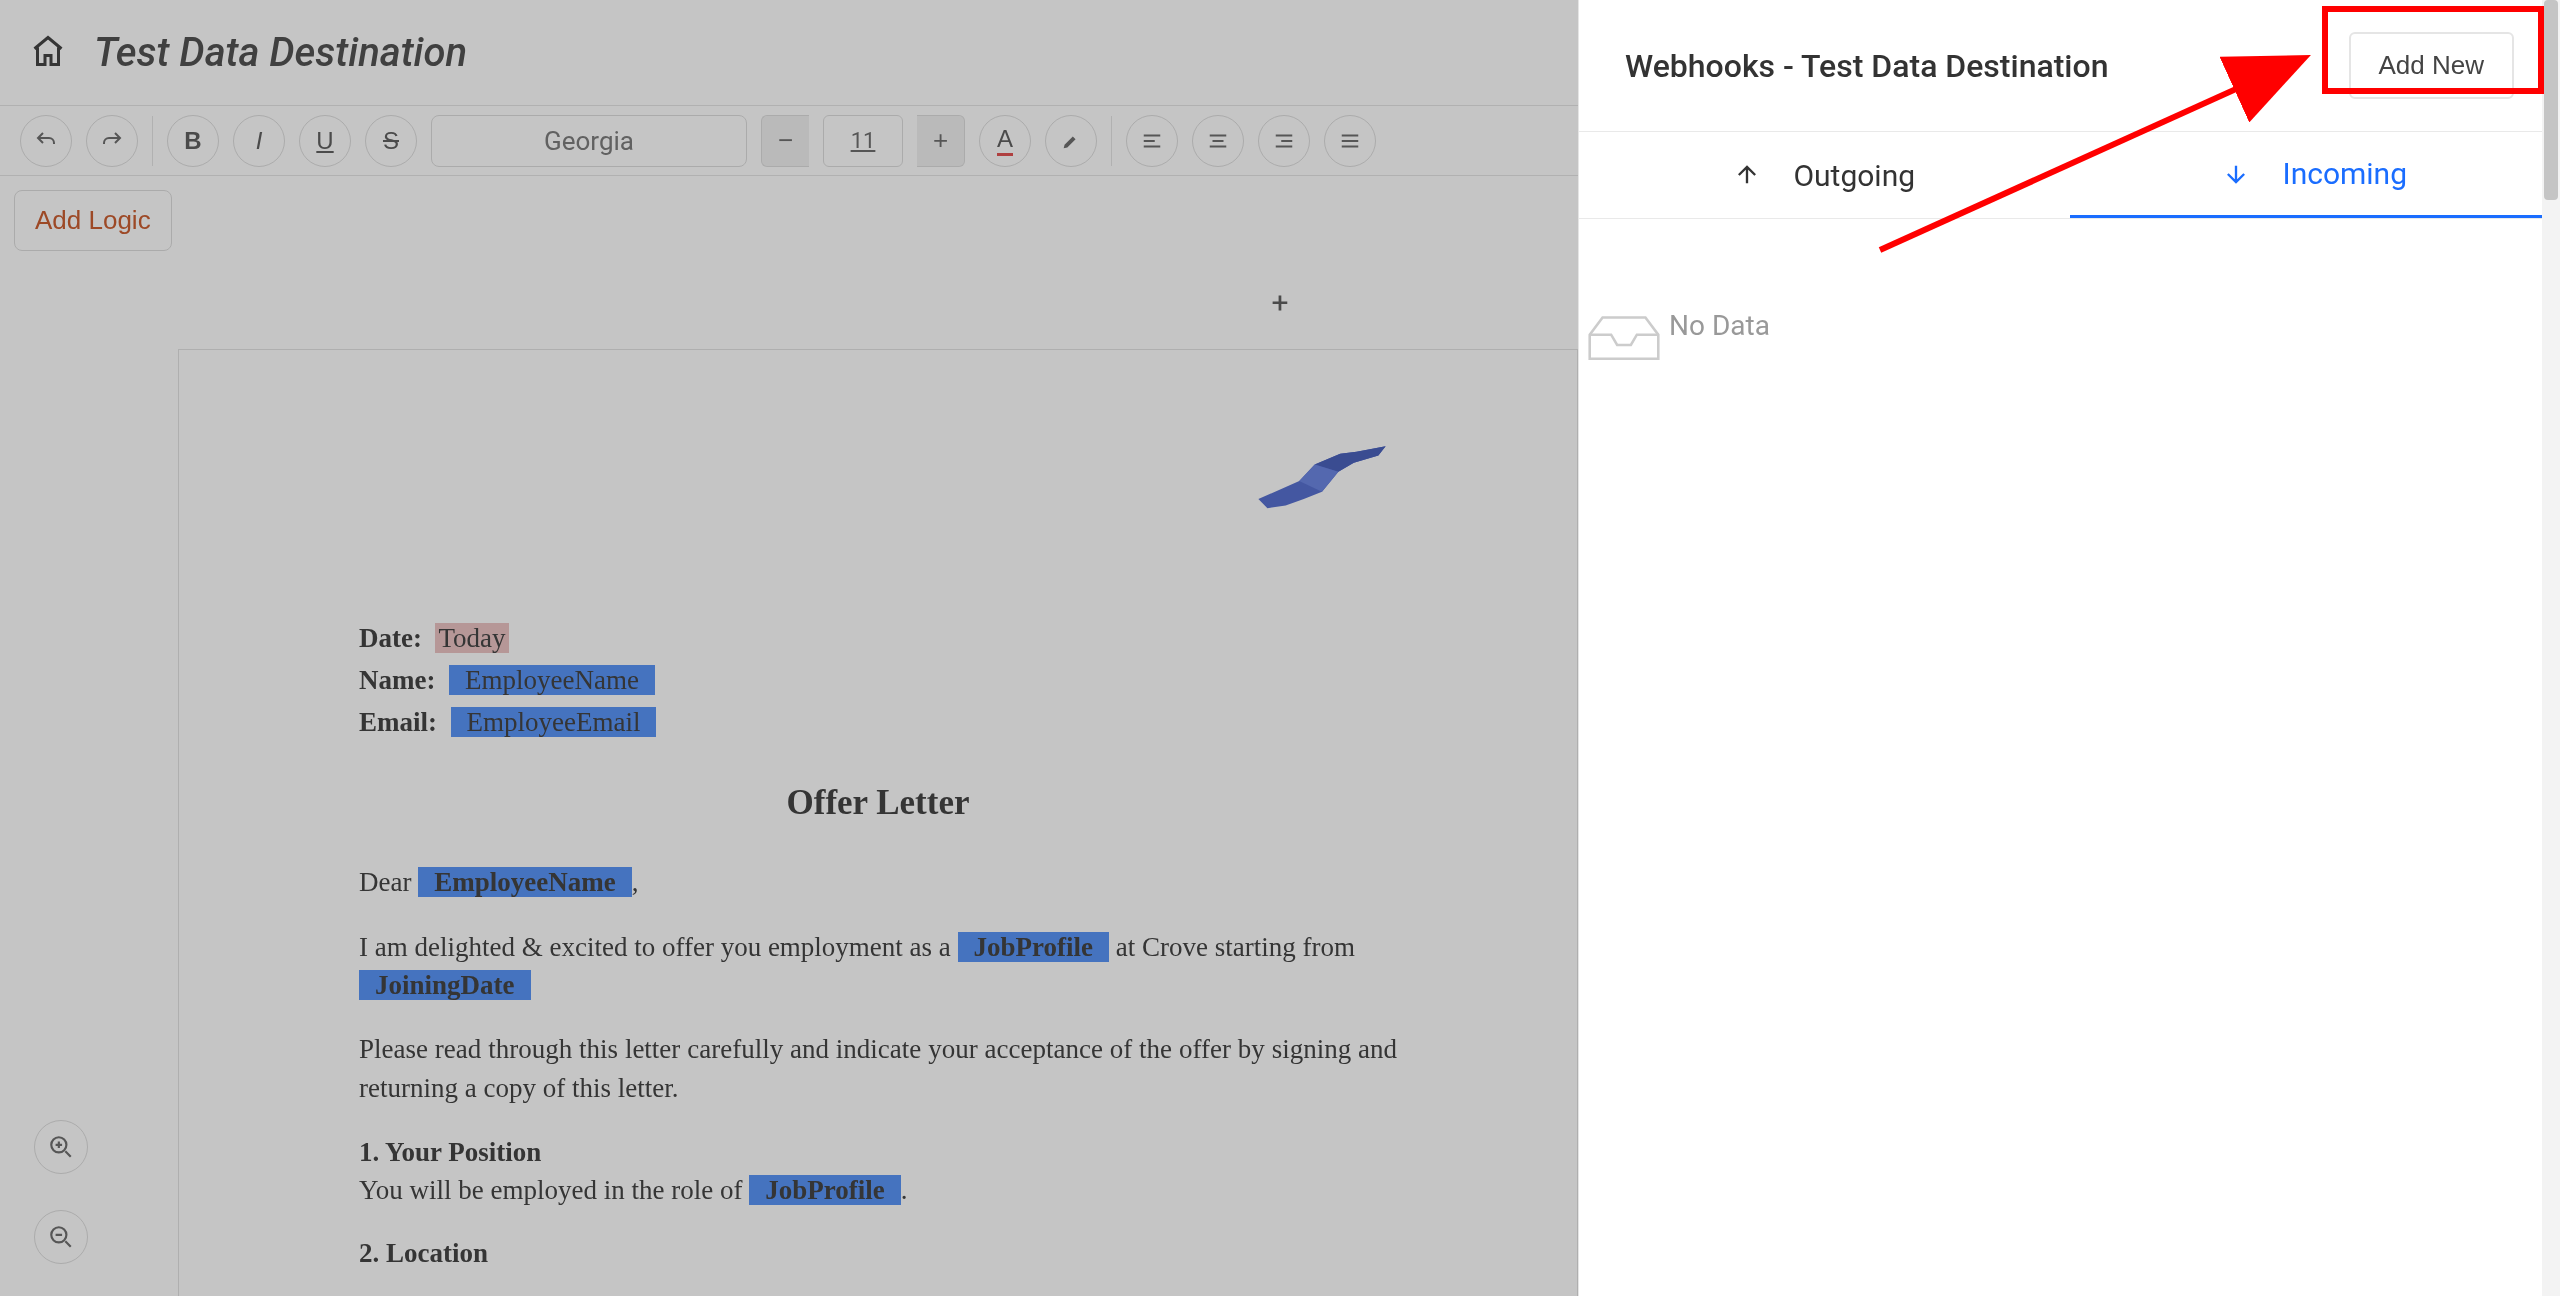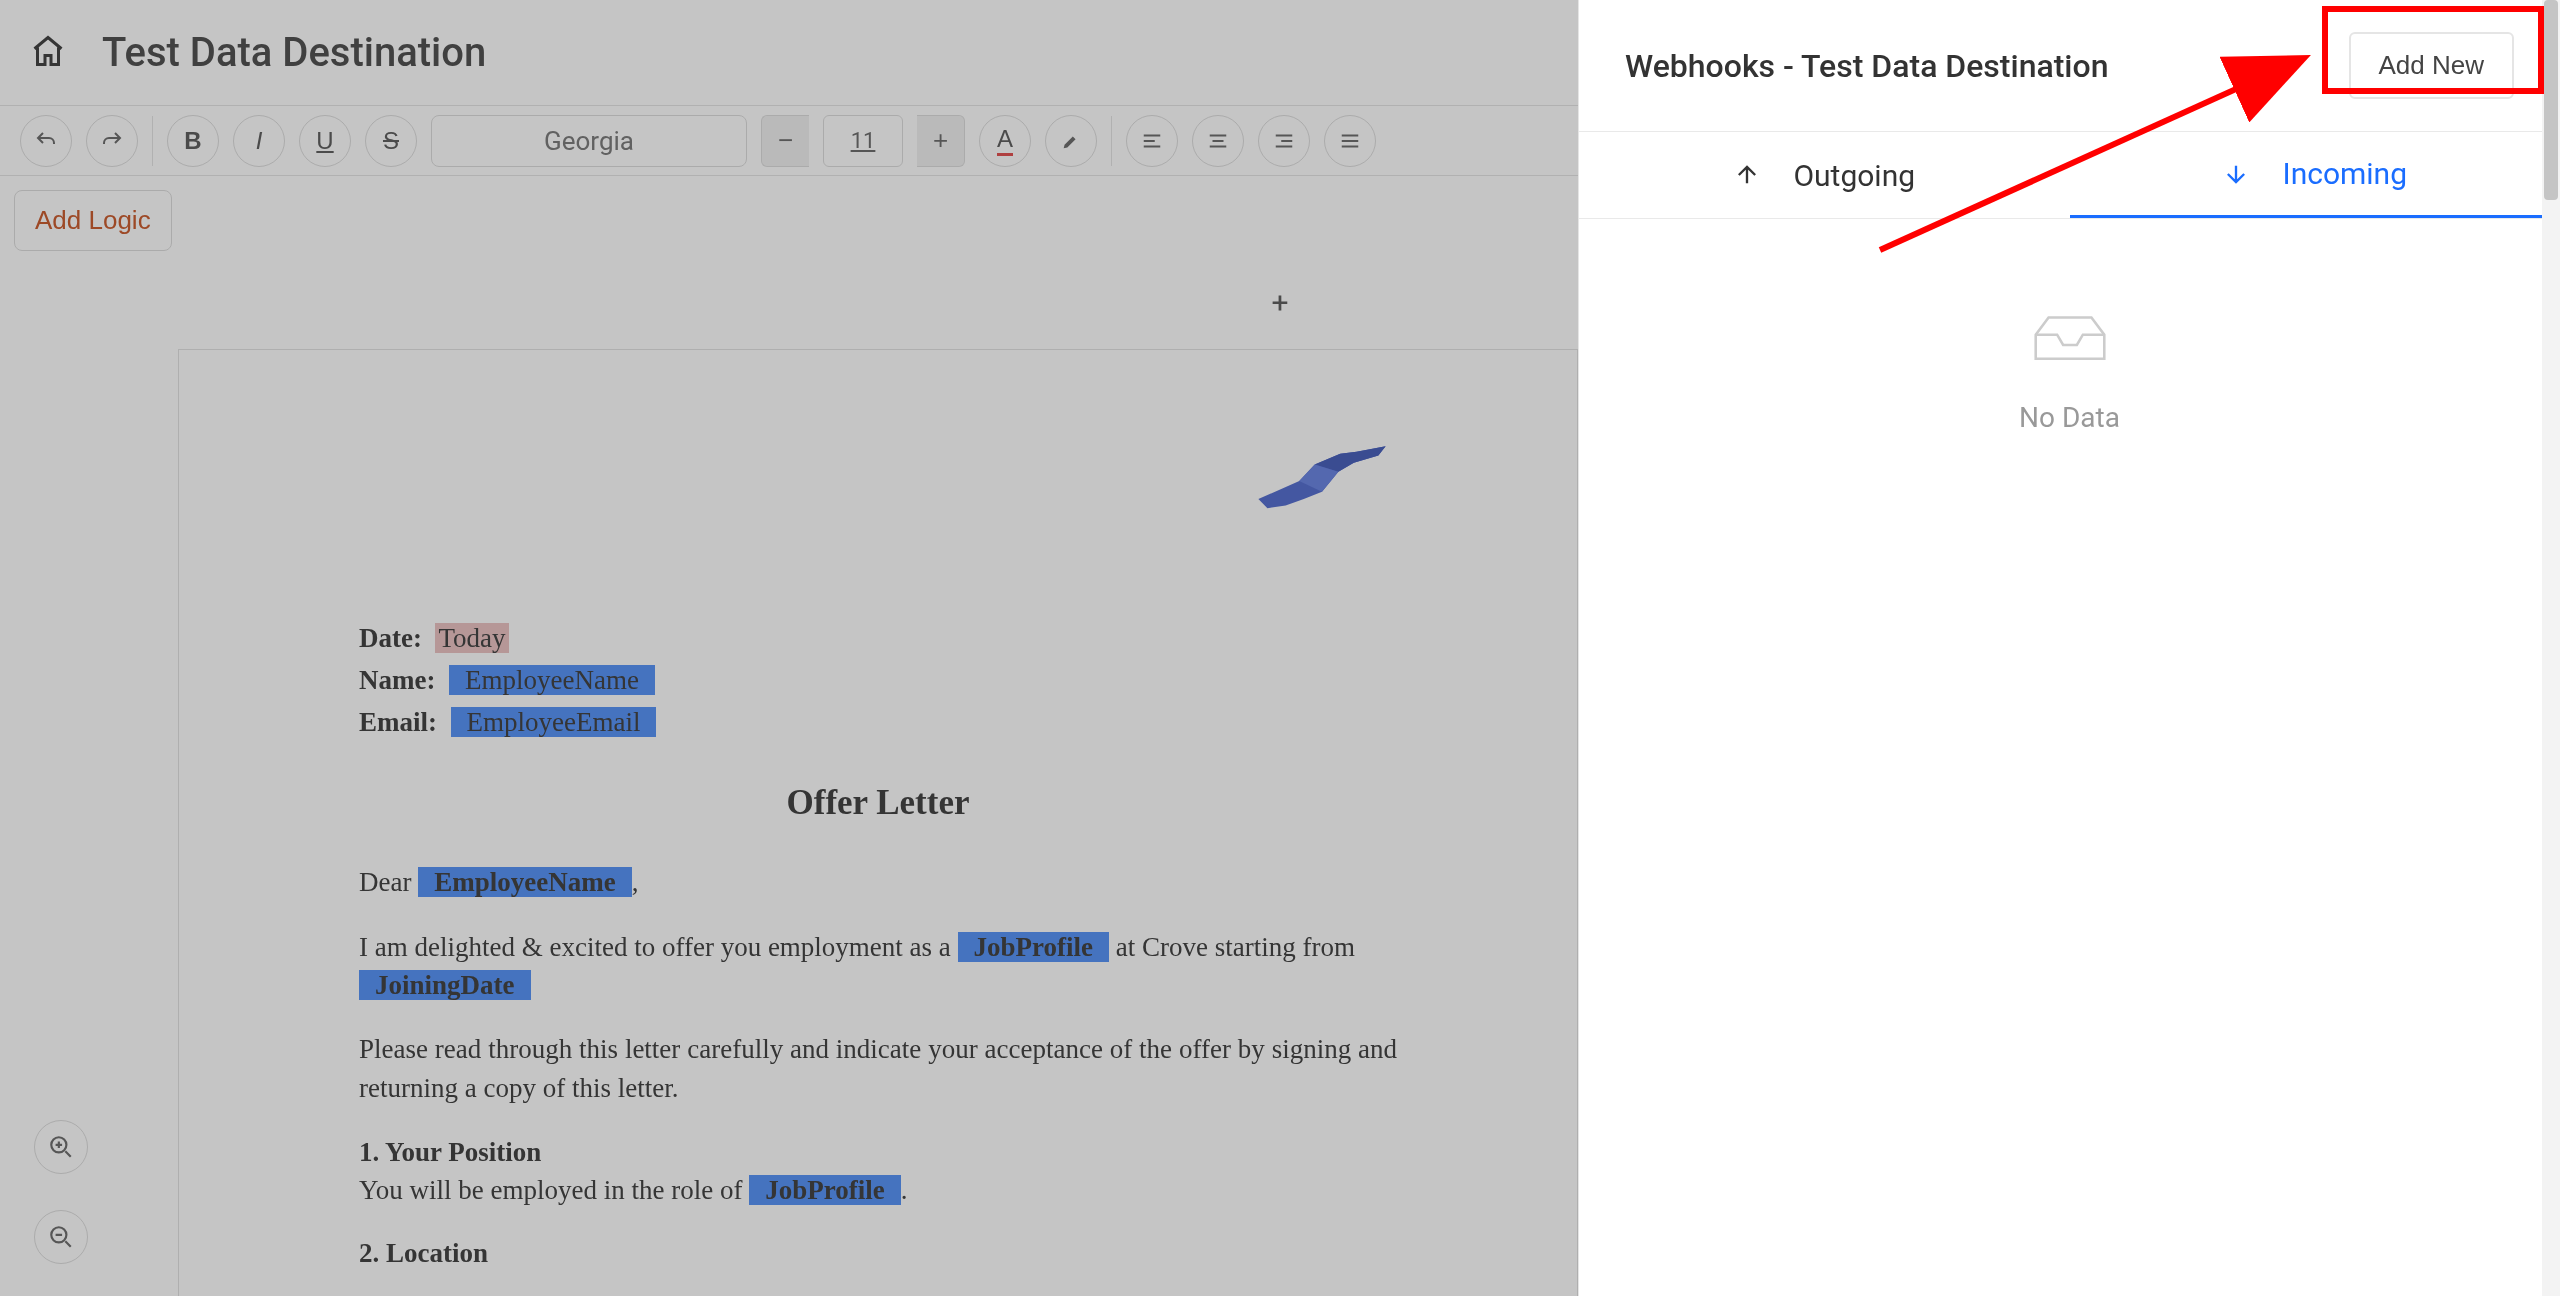--- a/index.html
+++ b/index.html
@@ -1,20 +1,20 @@
 <!DOCTYPE html>
 <html><head>
 <meta charset="utf-8">
 <style>
 * { box-sizing: border-box; margin: 0; padding: 0; }
 body { font-family: -apple-system, BlinkMacSystemFont, "Segoe UI", Roboto, sans-serif; background: #fff; width: 2560px; height: 1296px; overflow: hidden; position: relative; }
 
 
 .header { height: 106px; display: flex; align-items: center; justify-content: space-between; padding: 0 30px; border-bottom: 1px solid #e0e0e0; }
-.header-left { display: flex; align-items: center; gap: 36px; }
+.header-left { display: flex; align-items: center; gap: 28px; font-style: italic; }
 .home-icon { width: 36px; height: 36px; }
 .page-title { font-size: 40px; font-weight: 500; color: #333; }
 .header-right { font-size: 26px; color: #555; }
 
 
 .toolbar { height: 70px; display: flex; align-items: center; padding: 0 20px; gap: 14px; border-bottom: 1px solid #e0e0e0; }
 .tb-btn { width: 52px; height: 52px; border-radius: 50%; border: 1px solid #d8d8d8; display: flex; align-items: center; justify-content: center; background: #fff; font-size: 24px; color: #444; }
 .tb-sep { width: 1px; height: 50px; background: #e0e0e0; }
 .tb-font { width: 316px; height: 52px; border: 1px solid #d8d8d8; border-radius: 8px; display: flex; align-items: center; justify-content: center; font-size: 26px; color: #666; }
 .tb-size { width: 80px; height: 52px; border: 1px solid #d8d8d8; border-radius: 6px; display: flex; align-items: center; justify-content: center; font-size: 22px; color: #555; text-decoration: underline; }
@@ -50,21 +50,21 @@
 
 
 .panel { position: absolute; top: 0; right: 0; width: 982px; height: 100%; background: #fff; border-left: 1px solid #e5e5e5; }
 .panel-header { display: flex; align-items: center; justify-content: space-between; padding: 32px 46px 32px 46px; }
 .panel-title { font-size: 32px; color: #333; font-weight: 500; }
 .add-new-btn { border: 2px solid #e5e5e5; border-radius: 6px; padding: 16px 28px; font-size: 26px; color: #444; background: #fff; }
 .panel-tabs { display: flex; border-top: 1px solid #e9e9e9; border-bottom: 1px solid #e9e9e9; }
 .panel-tab { flex: 1; display: flex; align-items: center; justify-content: center; gap: 32px; padding: 24px 0; font-size: 30px; }
 .panel-tab.outgoing { color: #333; }
 .panel-tab.incoming { color: #1a6dff; border-bottom: 3px solid #1a6dff; }
-.panel-empty { display: flex; flex-direction: column; align-items: center; margin-top: 90px; color: #999; }
+.panel-empty { display: flex; flex-direction: row; align-items: flex-start; margin-top: 90px; color: #999; }
 .tray-icon { width: 90px; height: 60px; margin-bottom: 32px; }
 .no-data { font-size: 28px; color: #999; }
 
 
 .red-box { position: absolute; top: 6px; right: 16px; width: 222px; height: 88px; border: 6px solid #f00; pointer-events: none; }
 .red-arrow { position: absolute; top: 40px; left: 1870px; width: 460px; height: 220px; pointer-events: none; }
 
 
 .panel-scrollbar { position: absolute; right: 0; top: 0; height: 100%; width: 18px; background: #f3f3f3; }
 .panel-thumb { position: absolute; top: 0; right: 2px; width: 14px; height: 200px; background: #c5c5c5; border-radius: 4px; }

